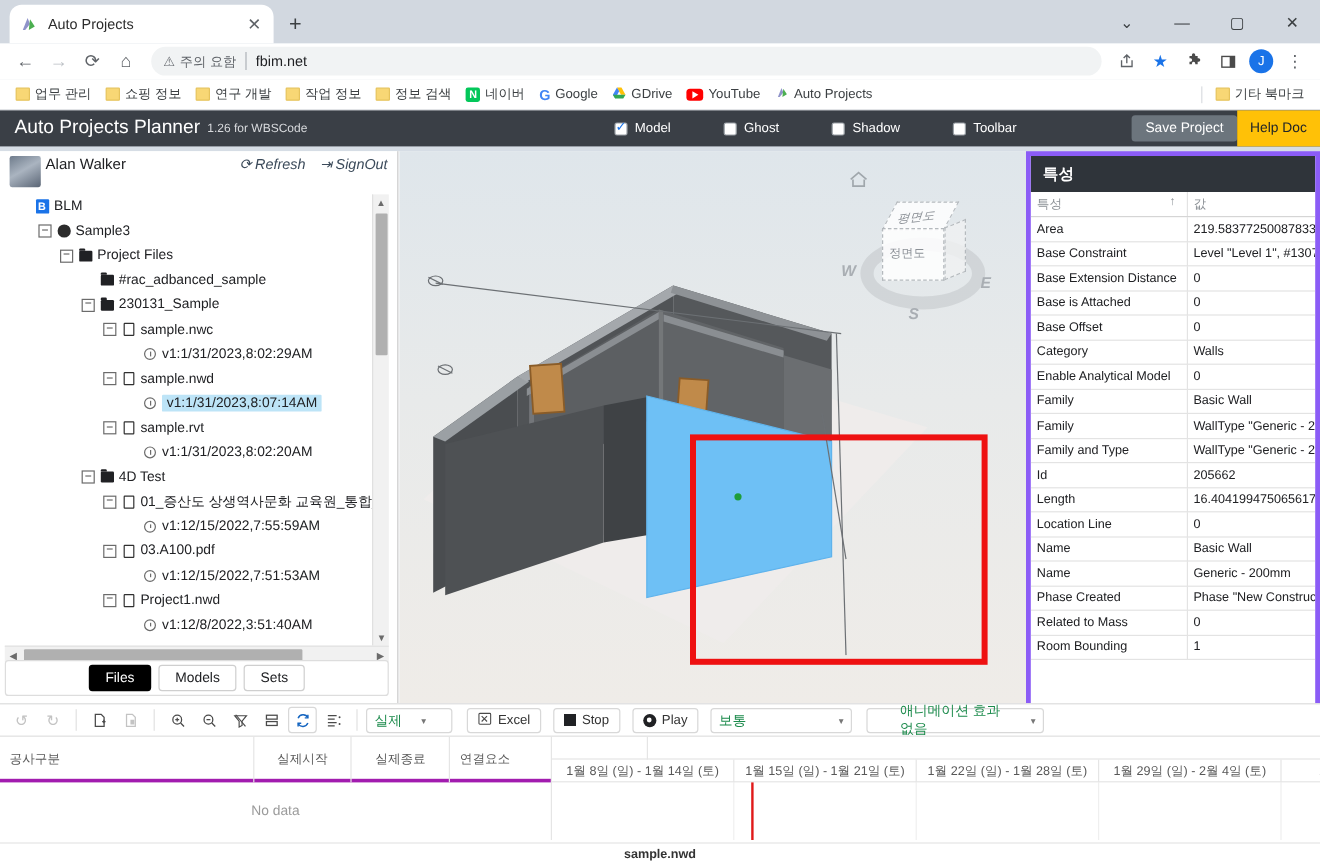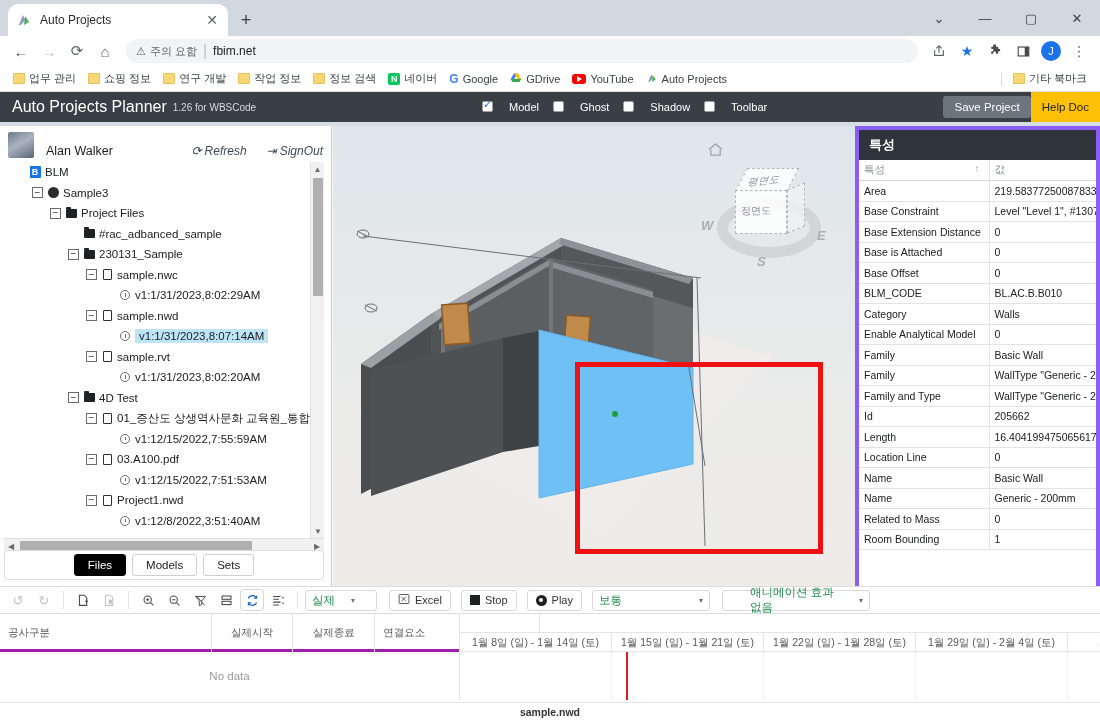--- a/index.html
+++ b/index.html
@@ -54,39 +54,39 @@
   .bm-spacer { flex:1; }
   .bm-div { width:1px; height:14px; background:#dadce0; margin:0 4px; }
 
   
   .app-header { height:30px; background:#3a3f46; display:flex; align-items:center;
     padding:0 12px; position:relative; }
   .app-title { color:#fff; font-size:16px; font-weight:400; }
   .app-ver { color:#d8dadd; font-size:10px; margin-left:6px; }
   .hdr-checks { position:absolute; left:482px; top:0; height:30px; display:flex;
     align-items:center; gap:14px; }
-  .chk { display:flex; align-items:flex-start; gap:16px; color:#fff; font-size:11px; }
+  .chk { display:flex; align-items:flex-end; gap:6px; color:#fff; font-size:11px;margin-left:30px; }
   .chk .box { width:11px; height:11px; background:#fff; border:1px solid #9aa0a6;
     border-radius:2px; position:relative; }
   .chk.on .box { background:#fff; }
   .chk.on .box:after { content:"✓"; position:absolute; left:0px; top:-4px; font-size:11px;
     color:#1a73e8; }
   .hdr-btns { position:absolute; right:0; top:0; height:30px; display:flex; align-items:center; }
   .btn-save { background:#6c757d; color:#fff; font-size:11.5px; padding:5px 11px;
     border-radius:3px; border:none; }
   .btn-help { background:#ffc107; color:#212529; font-size:11.5px; padding:5px 11px;
     border:none; height:30px; }
 
   
   .main { position:absolute; top:126px; left:0; width:1100px; height:460px; background:#f5f6f7; }
 
   
   .left-panel { position:absolute; left:0; top:0; width:332px; height:460px;
     background:#fff; border-right:1px solid #ccc; }
-  .user-row { height:32px; display:flex; align-items:flex-end; padding:4px 8px 0 8px; gap:12px;}
+  .user-row { height:32px; display:flex; align-items:flex-start; padding:4px 8px 0 8px; gap:4px;}
   .avatar-img { width:26px; height:26px; border-radius:2px;
     background: linear-gradient(150deg,#6e7b8b 0%, #aab4c0 45%, #5a6575 100%); }
   .user-name { font-size:12.5px; color:#202124; flex:1; }
   .user-act { font-size:12px; color:#3b4a5a; font-style:italic; display:flex;
     align-items:center; gap:3px; }
   .tree-wrap { position:absolute; top:36px; left:4px; width:320px; height:482px; }
   .tree { position:absolute; top:0; left:0; width:306px; height:480px;
     overflow:hidden; font-size:11.5px; color:#202124; }
   .tnode { display:flex; align-items:center; height:20.5px; white-space:nowrap; gap:4px; }
   .toggle { width:11px; height:11px; border:1px solid #6b6b6b; background:#fff;
@@ -643,24 +643,20 @@
               </tr>
               <tr>
                 <td class="c1">Base is Attached</td>
                 <td class="c2">0</td>
               </tr>
               <tr>
                 <td class="c1">Base Offset</td>
                 <td class="c2">0</td>
               </tr>
               <tr>
-                <td class="c1">BLM_CODE</td>
-                <td class="c2">BL.AC.B.B010</td>
-              </tr>
-              <tr>
                 <td class="c1">Category</td>
                 <td class="c2">Walls</td>
               </tr>
               <tr>
                 <td class="c1">Enable Analytical Model</td>
                 <td class="c2">0</td>
               </tr>
               <tr>
                 <td class="c1">Family</td>
                 <td class="c2">Basic Wall</td>
@@ -685,20 +681,24 @@
                 <td class="c1">Location Line</td>
                 <td class="c2">0</td>
               </tr>
               <tr>
                 <td class="c1">Name</td>
                 <td class="c2">Basic Wall</td>
               </tr>
               <tr>
                 <td class="c1">Name</td>
                 <td class="c2">Generic - 200mm</td>
+              </tr>
+              <tr>
+                <td class="c1">Phase Created</td>
+                <td class="c2">Phase "New Construc</td>
               </tr>
               <tr>
                 <td class="c1">Related to Mass</td>
                 <td class="c2">0</td>
               </tr>
               <tr>
                 <td class="c1">Room Bounding</td>
                 <td class="c2">1</td>
               </tr>
             </tbody>

